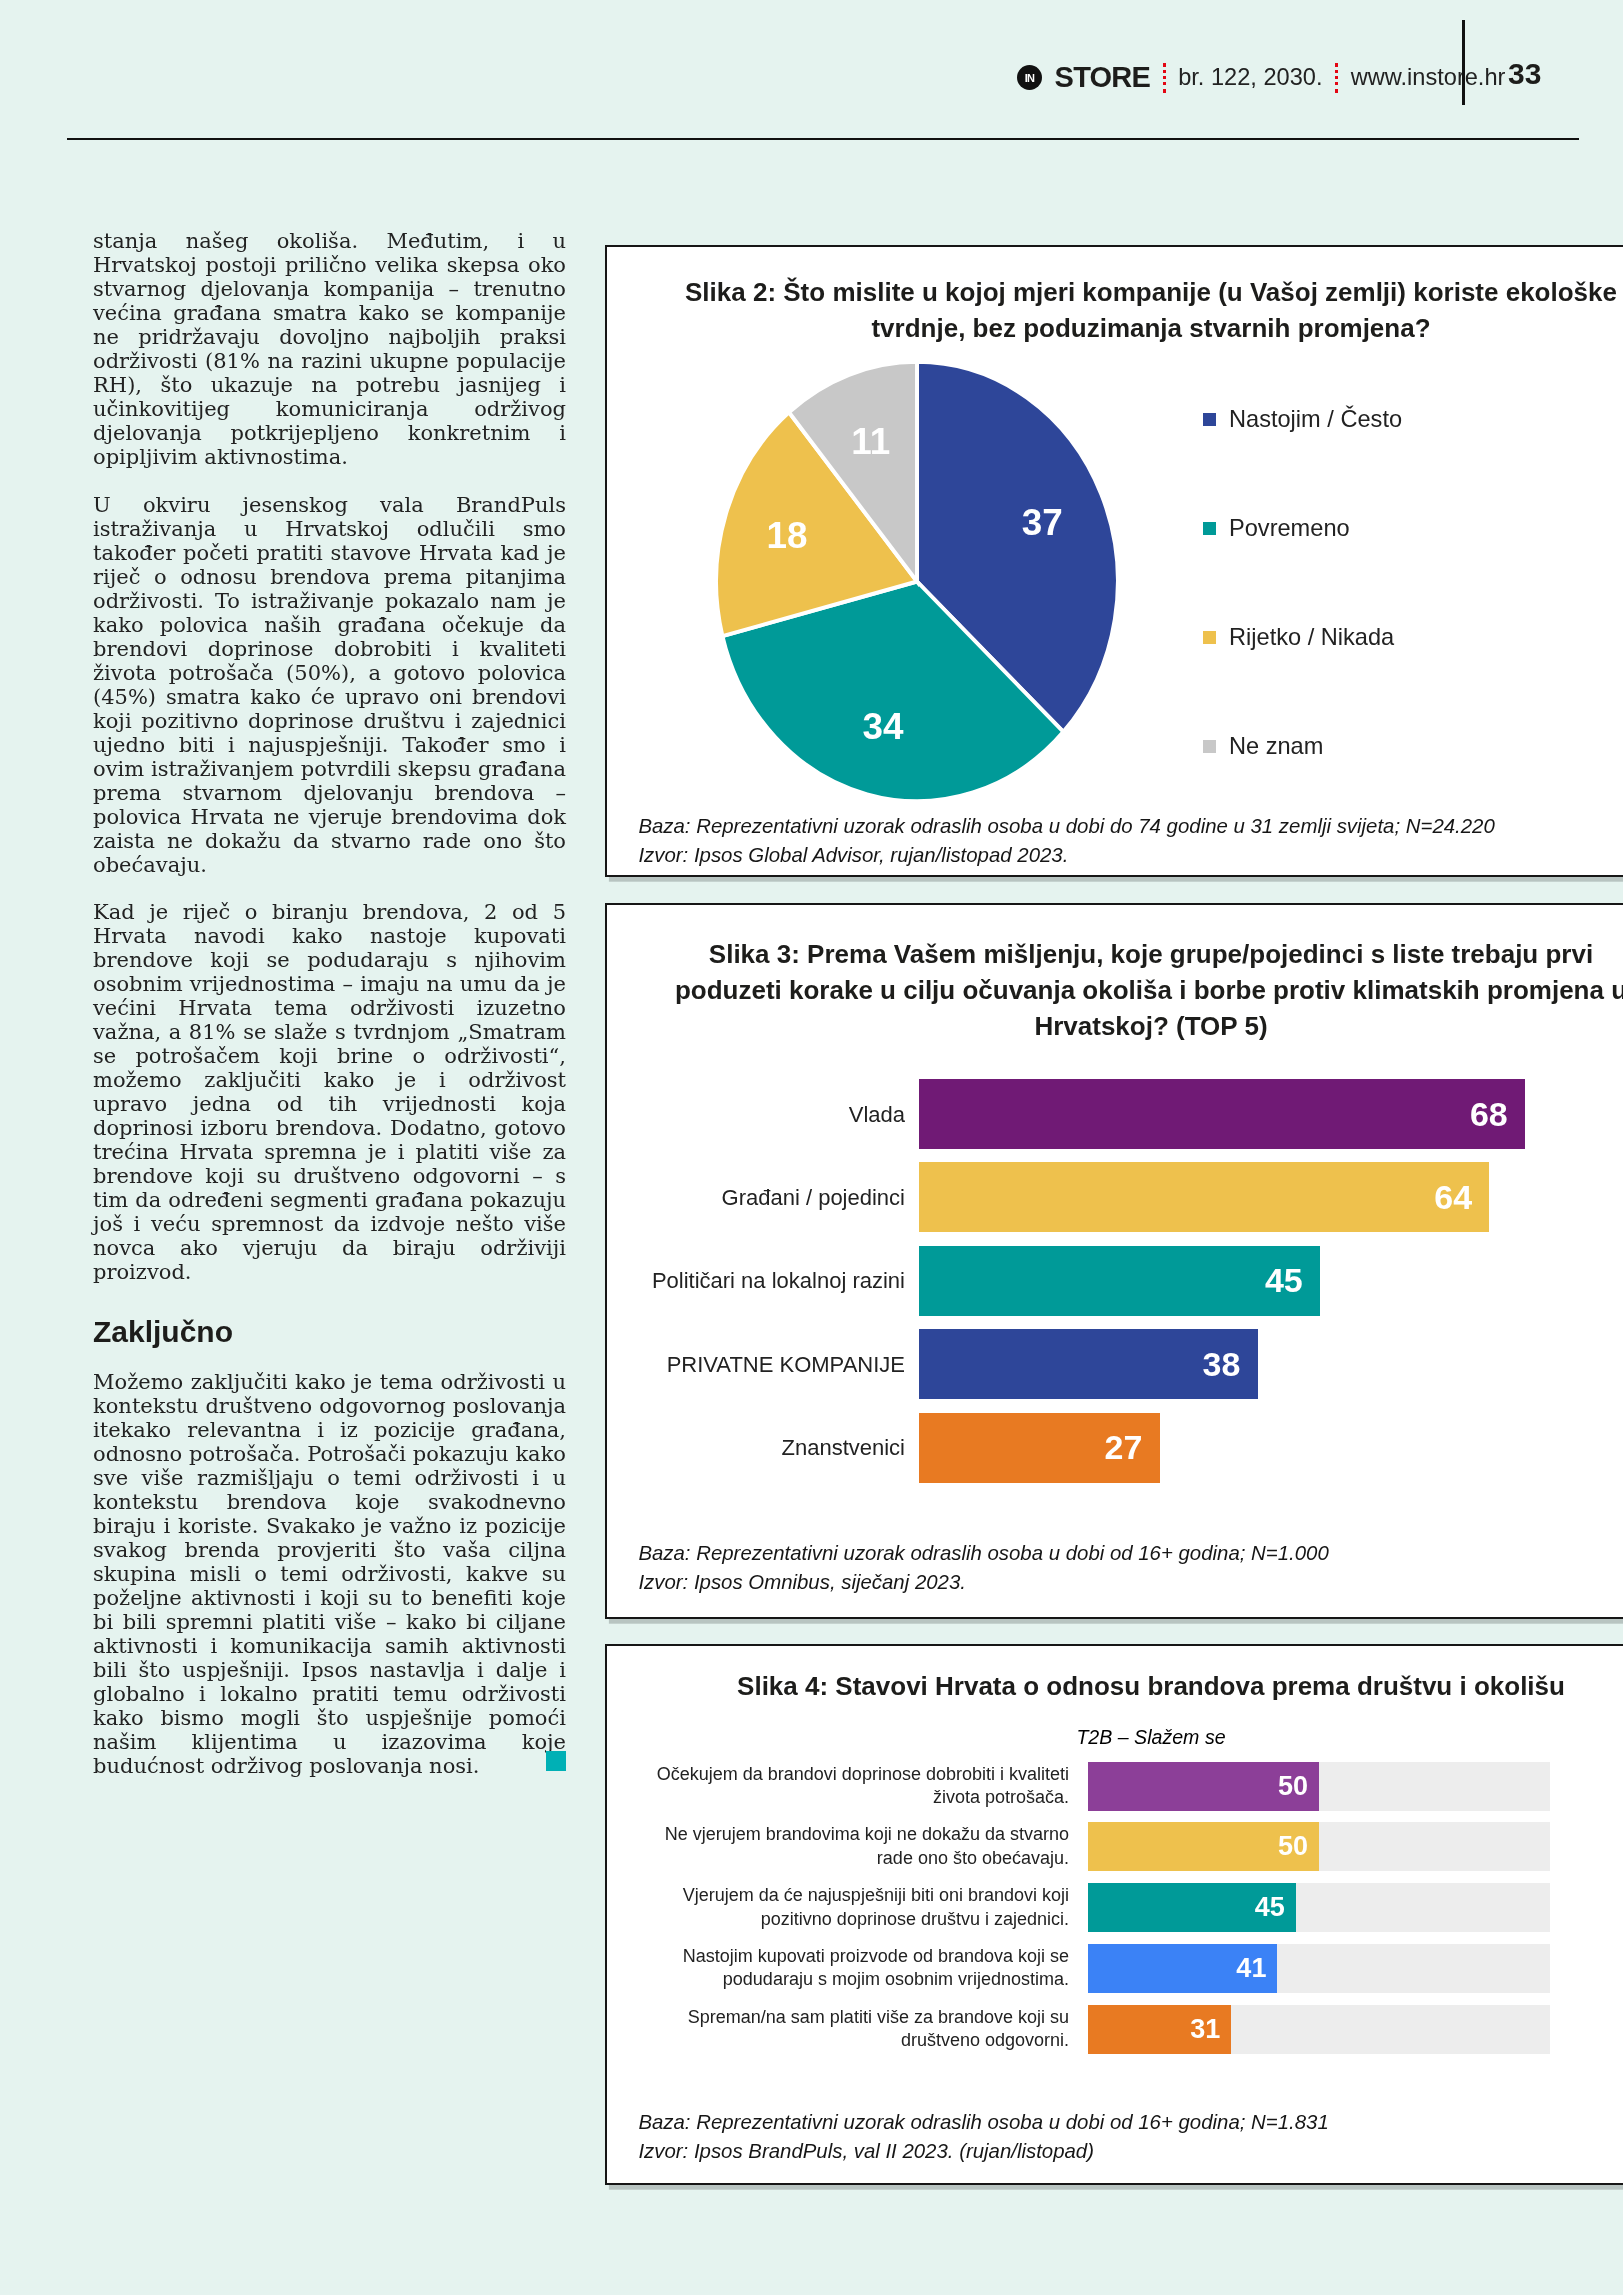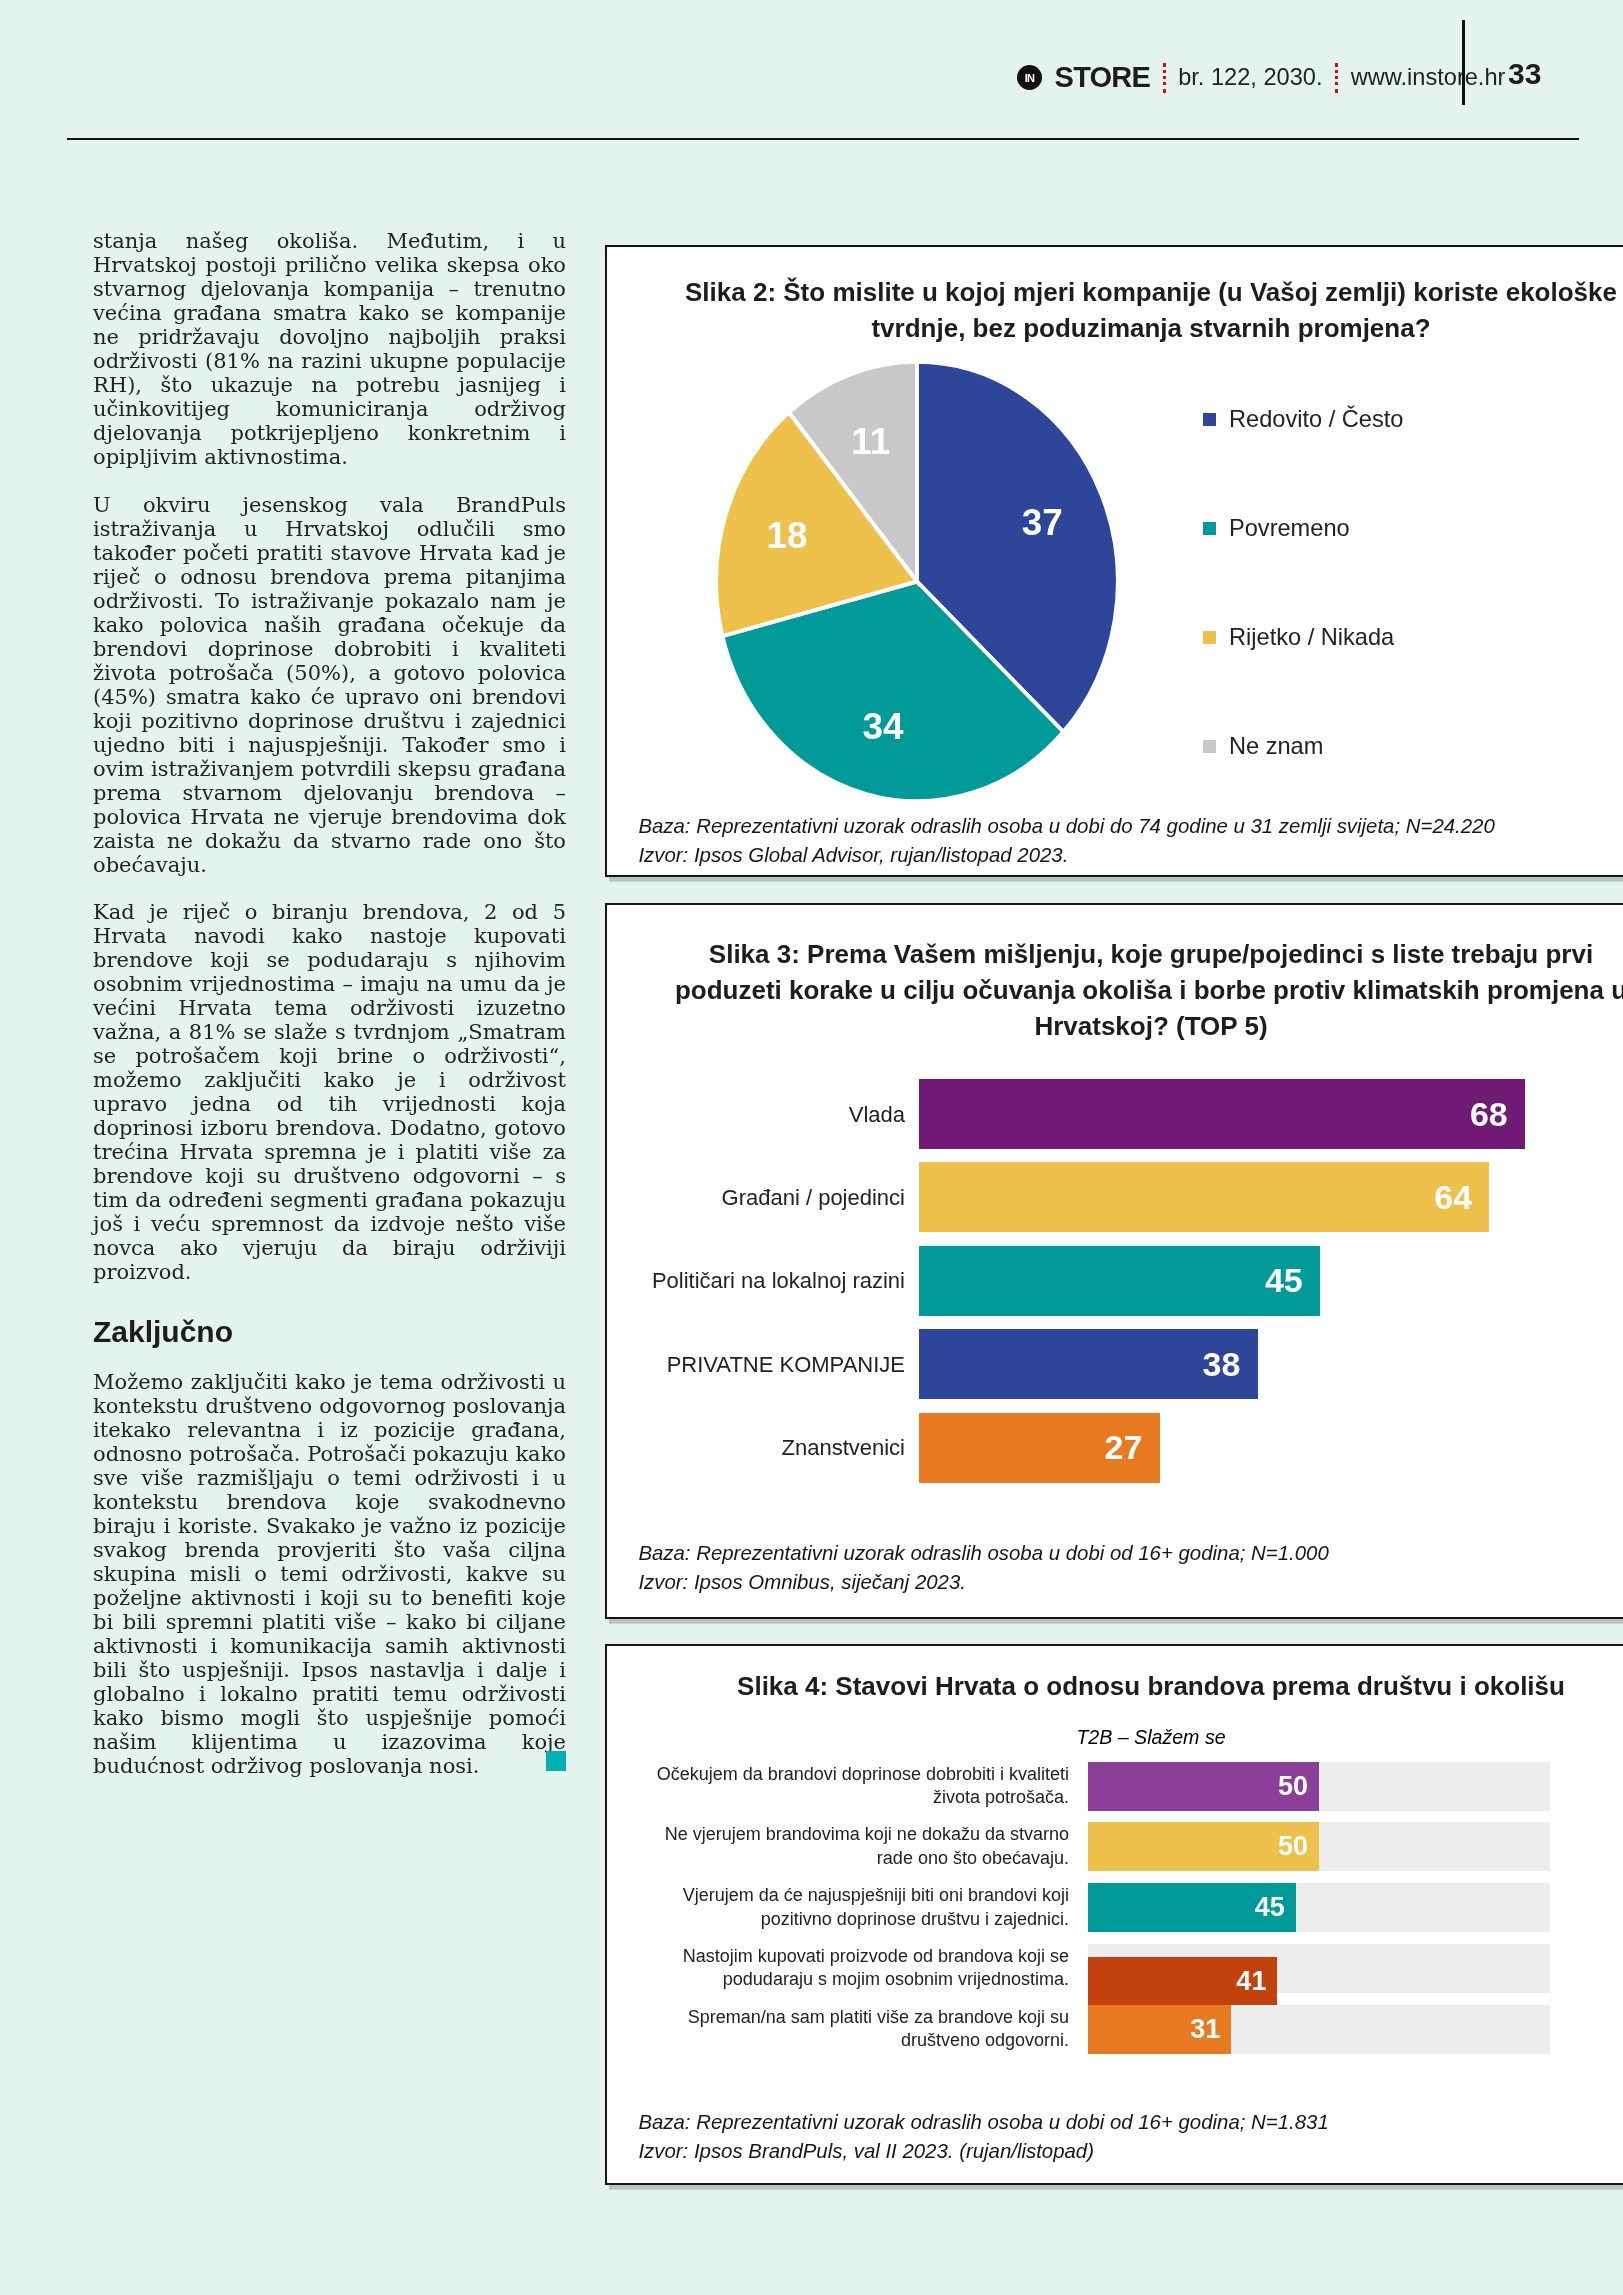--- a/index.html
+++ b/index.html
@@ -113,21 +113,21 @@
           <path d="M 280 290 L 32.0 359.6 A 256 280 0 0 1 116.8 74.3 Z" fill="#eec14d" stroke="#fff" stroke-width="5"></path>
           <path d="M 280 290 L 116.8 74.3 A 256 280 0 0 1 280.0 10.0 Z" fill="#c8c8c8" stroke="#fff" stroke-width="5"></path>
           <text x="439.8" y="230.4" text-anchor="middle" font-size="47" font-weight="bold" fill="#ffffff" font-family="Liberation Sans, sans-serif">37</text>
           <text x="236.7" y="490.4" text-anchor="middle" font-size="47" font-weight="bold" fill="#ffffff" font-family="Liberation Sans, sans-serif">34</text>
           <text x="114.4" y="247.2" text-anchor="middle" font-size="47" font-weight="bold" fill="#ffffff" font-family="Liberation Sans, sans-serif">18</text>
           <text x="221.0" y="126.9" text-anchor="middle" font-size="47" font-weight="bold" fill="#ffffff" font-family="Liberation Sans, sans-serif">11</text>
         </svg></div>
     <div class="pie-legend">
         <div class="legend-item">
           <span class="legend-swatch" style="background: rgb(46, 70, 153);"></span>
-          <span class="legend-text">Redovito / Često</span>
+          <span class="legend-text">Nastojim / Često</span>
         </div>
         <div class="legend-item">
           <span class="legend-swatch" style="background: rgb(0, 154, 152);"></span>
           <span class="legend-text">Povremeno</span>
         </div>
         <div class="legend-item">
           <span class="legend-swatch" style="background: rgb(238, 193, 77);"></span>
           <span class="legend-text">Rijetko / Nikada</span>
         </div>
         <div class="legend-item">
@@ -216,21 +216,21 @@
         <div class="blabel">Vjerujem da će najuspješniji biti oni brandovi koji pozitivno doprinose društvu i zajednici.</div>
         <div class="barea" style="height: 49px;">
           <div class="bbar" style="width: 45%; background: rgb(0, 154, 152);">
             <span class="bval">45</span>
           </div>
         </div>
       </div>
       <div class="brow">
         <div class="blabel">Nastojim kupovati proizvode od brandova koji se podudaraju s mojim osobnim vrijednostima.</div>
         <div class="barea" style="height: 49px;">
-          <div class="bbar" style="width: 41%; background: #c2410c; margin-top: 13px;">
+          <div class="bbar" style="width: 41%; background: #3b82f6;">
             <span class="bval">41</span>
           </div>
         </div>
       </div>
       <div class="brow">
         <div class="blabel">Spreman/na sam platiti više za brandove koji su društveno odgovorni.</div>
         <div class="barea" style="height: 49px;">
           <div class="bbar" style="width: 31%; background: rgb(232, 122, 34);">
             <span class="bval">31</span>
           </div>

